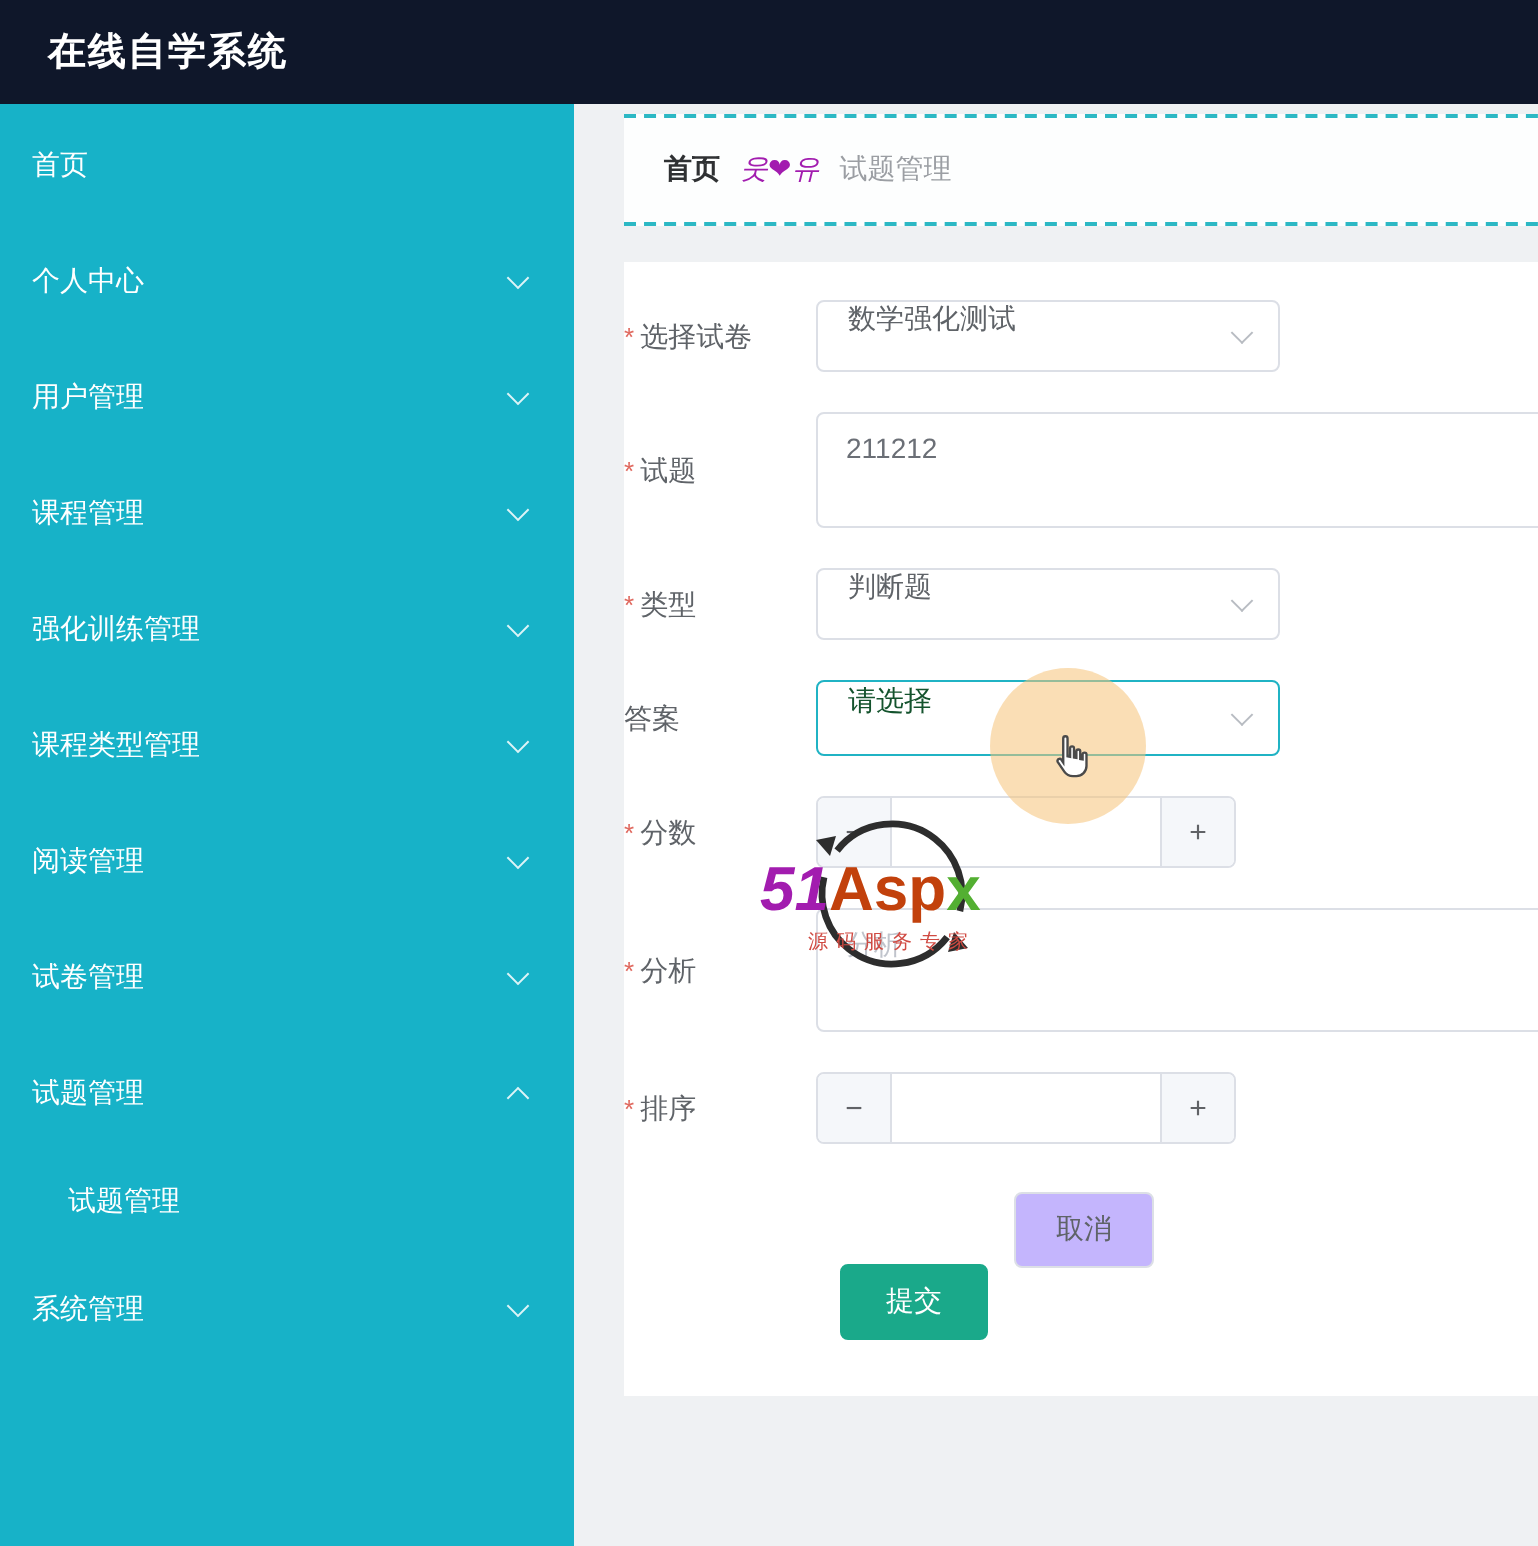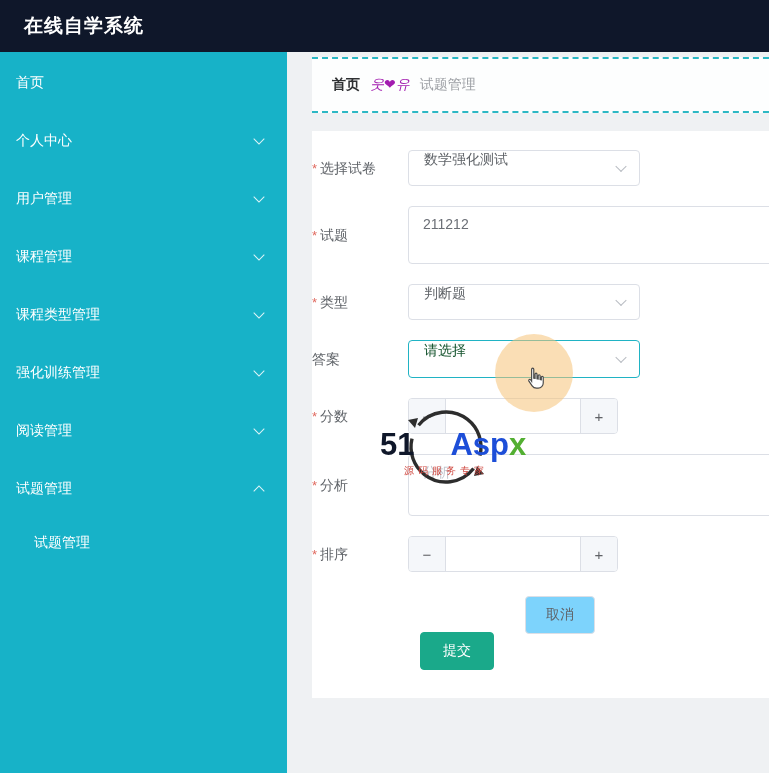--- a/index.html
+++ b/index.html
@@ -67,31 +67,31 @@
     user-select:none; }
   .step-btn.minus { border-right:1px solid #dcdfe6; }
   .step-btn.plus  { border-left:1px solid #dcdfe6; }
   .step-input { flex:1; border:none; outline:none; text-align:center; font-size:14px;
     color:#606266; min-width:0; }
 
   .btn-row { display:flex; margin-left:108px; margin-top:24px; }
   .btn { height:38px; border-radius:4px; font-size:14px; display:flex;
     align-items:center; justify-content:center; cursor:pointer; }
   .btn-submit { width:74px; background:#1aa98a; color:#ffffff; border:1px solid #1aa98a;margin-top:36px; }
-  .btn-cancel { width:70px; background:#7dd3fc; color:#5f6368; border:1px solid #dcdfe6;
-    margin-left:31px; }
+  .btn-cancel { width:70px; background:#c4b5fd; color:#5f6368; border:1px solid #dcdfe6;
+    margin-left:13px; }
 
   
   .watermark { position:absolute; left:378px; top:401px; width:150px; height:100px;
     z-index:50; pointer-events:none; }
   .wm-circle { position:absolute; left:24px; top:2px; }
   .wm-logo { position:absolute; left:2px; top:26px; font-size:31px; font-weight:bold;
     white-space:nowrap; letter-spacing:0px; }
-  .wm-51 { color:#0f172a; }
-  .wm-asp { color:#1d4ed8;padding-left:36px; }
+  .wm-51 { color:#a21caf; font-style:italic; }
+  .wm-asp { color:#c2410c; }
   .wm-x { color:#53af32; }
   .wm-tagline { position:absolute; left:26px; top:63px; font-size:10px; color:#d04a42;
     letter-spacing:4px; white-space:nowrap; }
 
   
   .click-highlight { position:absolute; left:495px; top:334px; width:78px; height:78px;
     border-radius:50%; background:rgba(246,195,120,.55); z-index:40; pointer-events:none; }
   .cursor-hand { position:absolute; left:524px; top:366px; z-index:60; pointer-events:none; }
 </style>
 </head>
@@ -112,37 +112,45 @@
     </li>
     <li class="menu-item">
       <span class="label">用户管理</span>
       <span class="chev"></span>
     </li>
     <li class="menu-item">
       <span class="label">课程管理</span>
       <span class="chev"></span>
     </li>
     <li class="menu-item">
+      <span class="label">强化训练管理</span>
+      <span class="chev"></span>
+    </li>
+    <li class="menu-item">
       <span class="label">课程类型管理</span>
       <span class="chev"></span>
     </li>
     <li class="menu-item">
-      <span class="label">强化训练管理</span>
-      <span class="chev"></span>
-    </li>
-    <li class="menu-item">
       <span class="label">阅读管理</span>
+      <span class="chev"></span>
+    </li>
+    <li class="menu-item">
+      <span class="label">试卷管理</span>
       <span class="chev"></span>
     </li>
     <li class="menu-item">
       <span class="label">试题管理</span>
       <span class="chev up"></span>
     </li>
     <li class="menu-item sub">
       <span class="label">试题管理</span>
+    </li>
+    <li class="menu-item">
+      <span class="label">系统管理</span>
+      <span class="chev"></span>
     </li>
   </ul>
 </div>
 
 <div class="content">
 
   <div class="breadcrumb-bar">
     <span class="bc-home">首页</span>
     <span class="bc-sep">웃❤유</span>
     <span class="bc-current">试题管理</span>

